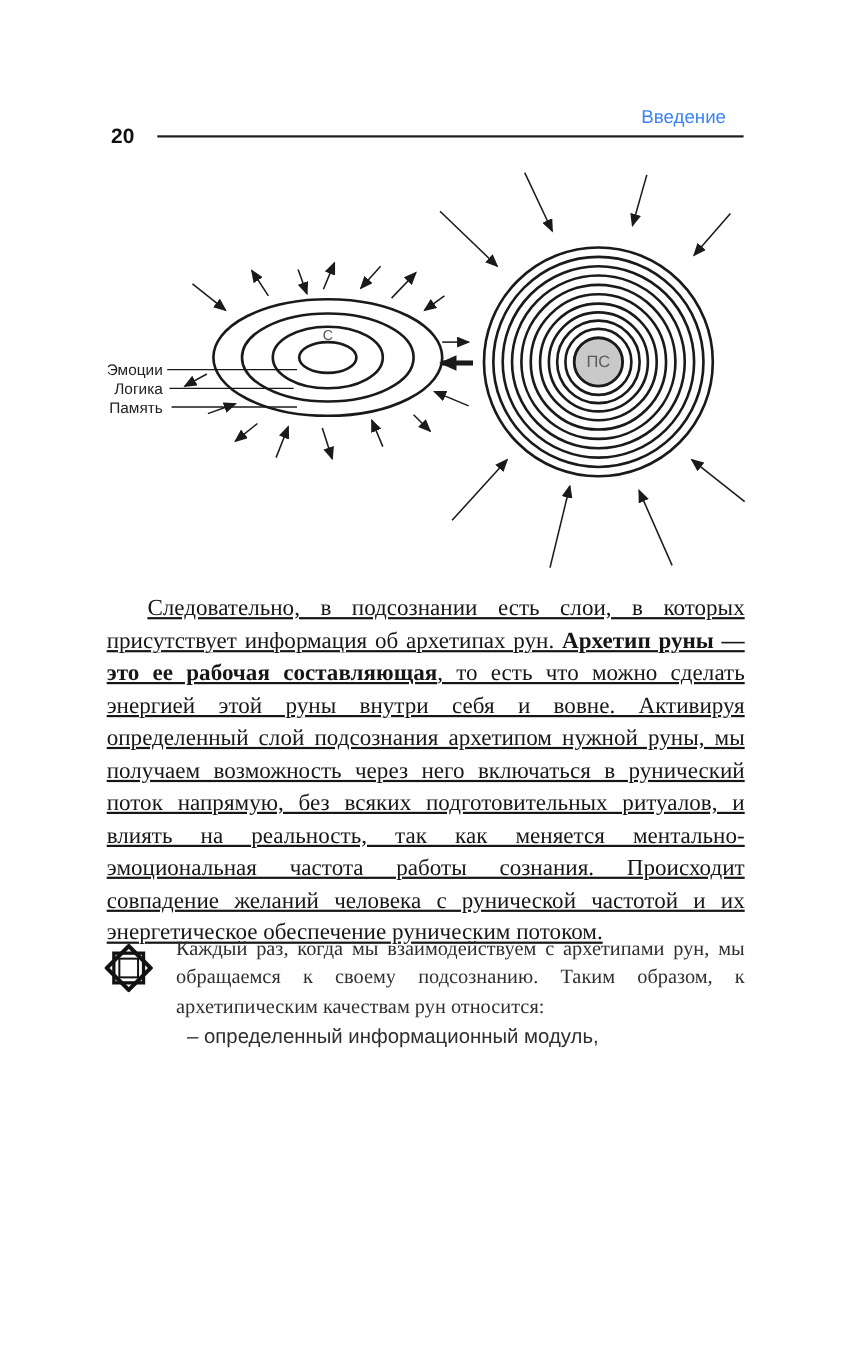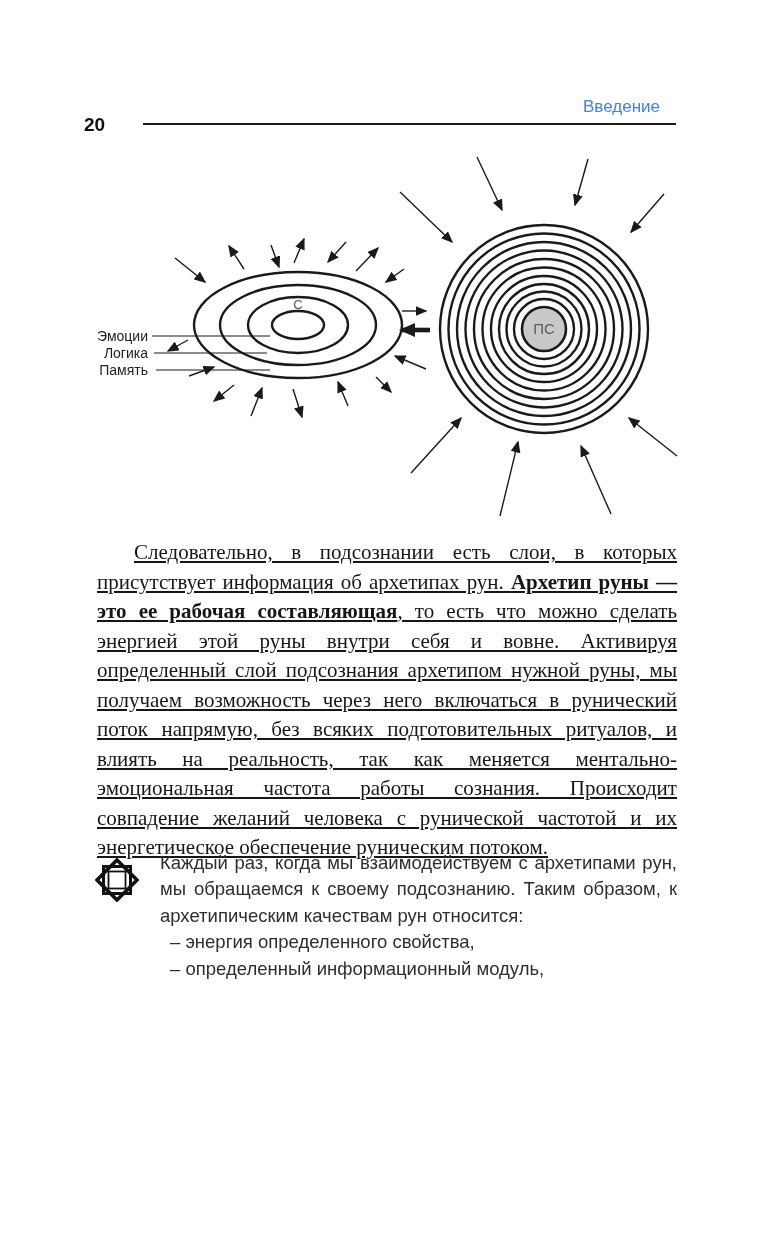--- a/index.html
+++ b/index.html
@@ -7,21 +7,21 @@
     position:relative;
     width:768px;height:1241px;
     background:#ffffff;
     margin:0 auto;
     overflow:hidden;
     font-family:"Liberation Serif", serif;
     color:#161616;
   }
   
   .page-number{
-    position:absolute;left:84px;top:114px;
+    position:absolute;left:101px;top:114px;
     font-family:"Liberation Sans", sans-serif;
     font-weight:bold;font-size:19px;color:#111;
   }
   .header-title{
     position:absolute;right:108px;top:97px;
     font-family:"Liberation Sans", sans-serif;
     font-size:17px;color:#3b82f6;
   }
   .header-rule{
     position:absolute;left:143px;right:92px;top:123px;
@@ -53,21 +53,21 @@
     color:#2e2e2e;
   }
   .note-icon{
     position:absolute;left:0;top:8px;width:44px;height:44px;
   }
   .note-body{
     margin-left:65px;
     font-size:18.5px;line-height:26.4px;
   }
   .note-body p{
-    margin:0;text-align:justify;
+    margin:0;text-align:justify;font-family:Liberation Serif, serif;
   }
   .note-item{
     padding-left:10px;
   }
 </style>
 </head>
 <body>
 
 <div class="page">
 
@@ -155,19 +155,18 @@
   <p class="body-par" id="par-intro"><span>Следовательно, в подсознании есть слои, в которых присутствует информация об архетипах рун. </span><b>Архетип руны — это ее рабочая составляющая</b><span>, то есть что можно сделать энергией этой руны внутри себя и вовне. Активируя определенный слой подсознания архетипом нужной руны, мы получаем возможность через него включаться в рунический поток напрямую, без всяких подготовительных ритуалов, и влиять на реальность, так как меняется ментально-эмоциональная частота работы сознания. Происходит совпадение желаний человека с рунической частотой и их энергетическое обеспечение руническим потоком.</span></p>
 
   <div class="note">
     <svg class="note-icon" viewBox="0 0 44 44">
       <rect x="8.5" y="8.5" width="27" height="27" fill="none" stroke="#111" stroke-width="3"></rect>
       <polygon points="22,2 42,22 22,42 2,22" fill="none" stroke="#111" stroke-width="3.6"></polygon>
       <rect x="13.5" y="13.5" width="17" height="17" fill="#fff" stroke="#111" stroke-width="1.8"></rect>
     </svg>
     <div class="note-body">
       <p>Каждый раз, когда мы взаимодействуем с архетипами рун, мы обращаемся к своему подсознанию. Таким образом, к архетипическим качествам рун относится:</p>
-      <div class="note-item">–&nbsp;энергия определенного свойства,</div>
       <div class="note-item">–&nbsp;определенный информационный модуль,</div>
     </div>
   </div>
 
 
 </div>
 
 </body></html>

